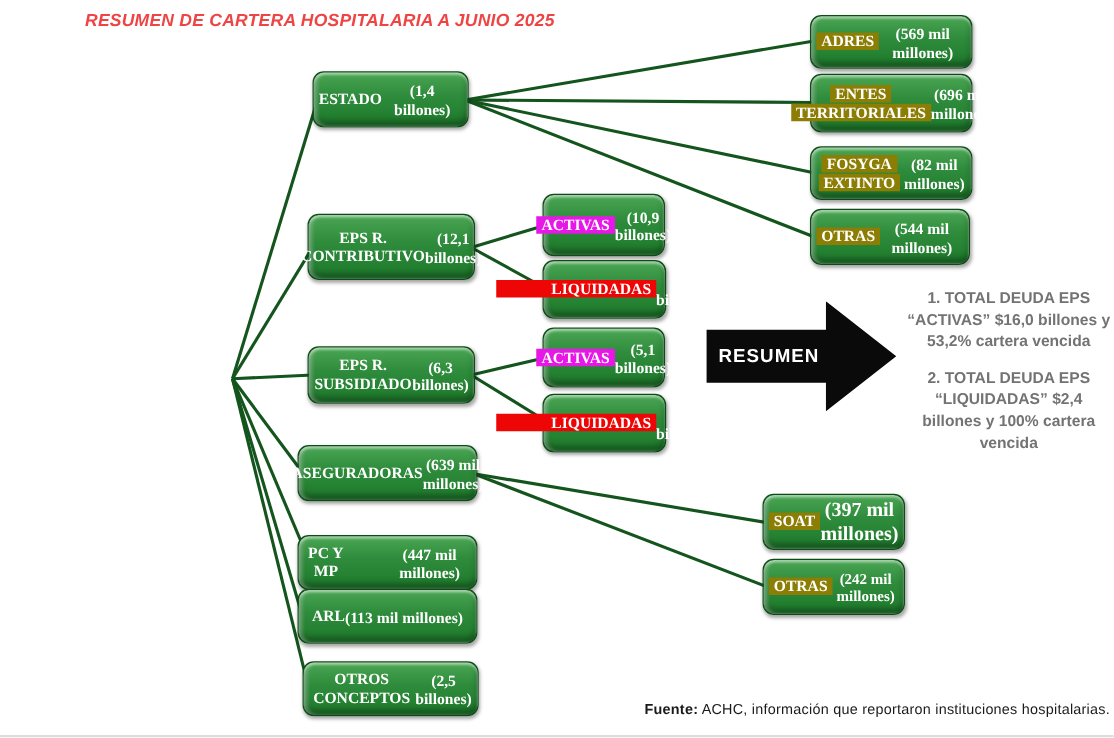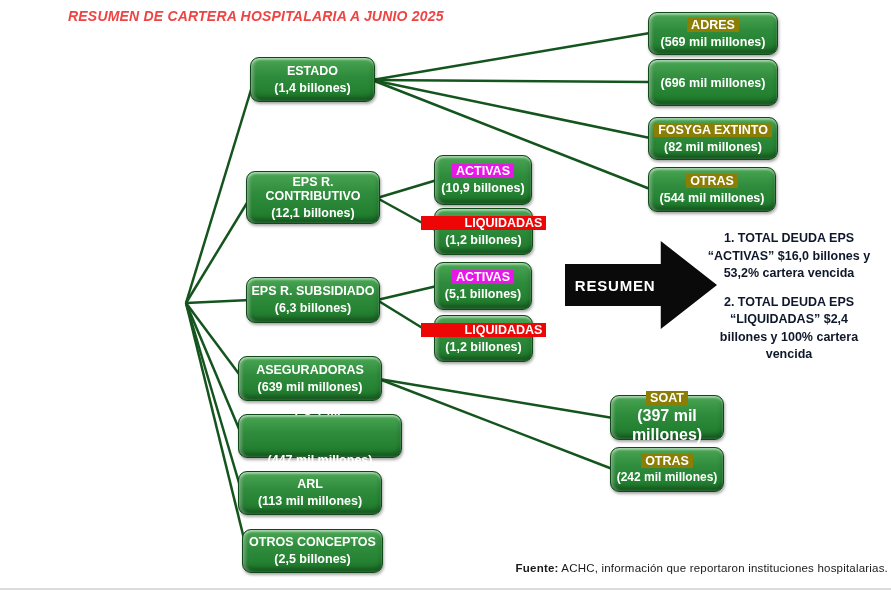--- a/index.html
+++ b/index.html
@@ -25,22 +25,23 @@
     position:absolute;
     border-radius:9px;
     background:linear-gradient(180deg,#4aa654 0%, #2f8c3c 42%, #1d7a2a 100%);
     border:1px solid #0f4a18;
     box-shadow:
       inset 0 2px 2px rgba(255,255,255,.45),
       inset 3px 0 3px rgba(255,255,255,.28),
       inset 0 -4px 5px rgba(0,0,0,.35),
       1px 2px 3px rgba(0,0,0,.35);
     color:#fff; text-align:center;
-    display:flex; flex-direction:column; justify-content:center; align-items:center;
+    display:flex; flex-direction:row; justify-content:center; align-items:center;
     padding:2px 4px;
+    font-family:Liberation Serif, serif;
   }
   .nlabel { font-size:12.5px; font-weight:700; line-height:1.18; }
   .namount { font-size:12.5px; font-weight:600; line-height:1.15; margin-top:2px; }
 
   .node.root {
     border-radius:16px;
     box-shadow:
       inset 0 3px 4px rgba(255,255,255,.45),
       inset 4px 0 5px rgba(255,255,255,.28),
       inset 0 -6px 8px rgba(0,0,0,.38),
@@ -65,22 +66,22 @@
     clip-path:polygon(0 26%, 63% 26%, 63% 0, 100% 50%, 63% 100%, 63% 74%, 0 74%);
   }
   .resumen-arrow .arrow-label {
     position:absolute; left:0; width:66%; top:50%;
     transform:translateY(-50%);
     text-align:center; color:#fff;
     font-size:15px; font-weight:600; letter-spacing:.8px;
   }
 
   .notes {
-    position:absolute; left:705px; top:230px; width:168px;
-    color:#0f172a; font-weight:700; font-size:12.5px;
+    position:absolute; left:723px; top:230px; width:168px;
+    color:#737373; font-weight:700; font-size:12.5px;
     text-align:center; line-height:1.4;
   }
   .note + .note { margin-top:11px; }
 
   .footer {
     position:absolute; right:3px; top:562px;
     font-size:11.5px; color:#1a1a1a; letter-spacing:.2px;
   }
   .footer .flabel { font-weight:700; }
 
@@ -130,38 +131,39 @@
     <div class="namount">(12,1 billones)</div>
   </div>
   <div class="node" style="left:246px; top:277px; width:134px; height:46px;">
     <div class="nlabel">EPS R. SUBSIDIADO</div>
     <div class="namount">(6,3 billones)</div>
   </div>
   <div class="node" style="left:238px; top:356px; width:144px; height:45px;">
     <div class="nlabel">ASEGURADORAS</div>
     <div class="namount">(639 mil millones)</div>
   </div>
-  <div class="node" style="left:238px; top:414px; width:164px; height:44px;gap:32px;">
+  <div class="node" style="left:238px; top:428px; width:144px; height:44px;gap:32px;">
     <div class="nlabel">PC Y MP</div>
     <div class="namount">(447 mil millones)</div>
   </div>
   <div class="node" style="left:238px; top:471px; width:144px; height:44px;">
     <div class="nlabel">ARL</div>
     <div class="namount">(113 mil millones)</div>
   </div>
   <div class="node" style="left:242px; top:529px; width:141px; height:44px;">
     <div class="nlabel">OTROS CONCEPTOS</div>
     <div class="namount">(2,5 billones)</div>
   </div>
 
   <div class="node" style="left:648px; top:12px; width:130px; height:43px;">
     <div class="nlabel"><span class="hl hl-olive">ADRES</span></div>
     <div class="namount">(569 mil millones)</div>
   </div>
   <div class="node" style="left:648px; top:59px; width:130px; height:47px;">
+    <div class="nlabel"><span class="hl hl-olive">ENTES TERRITORIALES</span></div>
     <div class="namount">(696 mil millones)</div>
   </div>
   <div class="node" style="left:648px; top:117px; width:130px; height:43px;">
     <div class="nlabel"><span class="hl hl-olive">FOSYGA EXTINTO</span></div>
     <div class="namount">(82 mil millones)</div>
   </div>
   <div class="node" style="left:648px; top:167px; width:128px; height:45px;">
     <div class="nlabel"><span class="hl hl-olive">OTRAS</span></div>
     <div class="namount">(544 mil millones)</div>
   </div>

